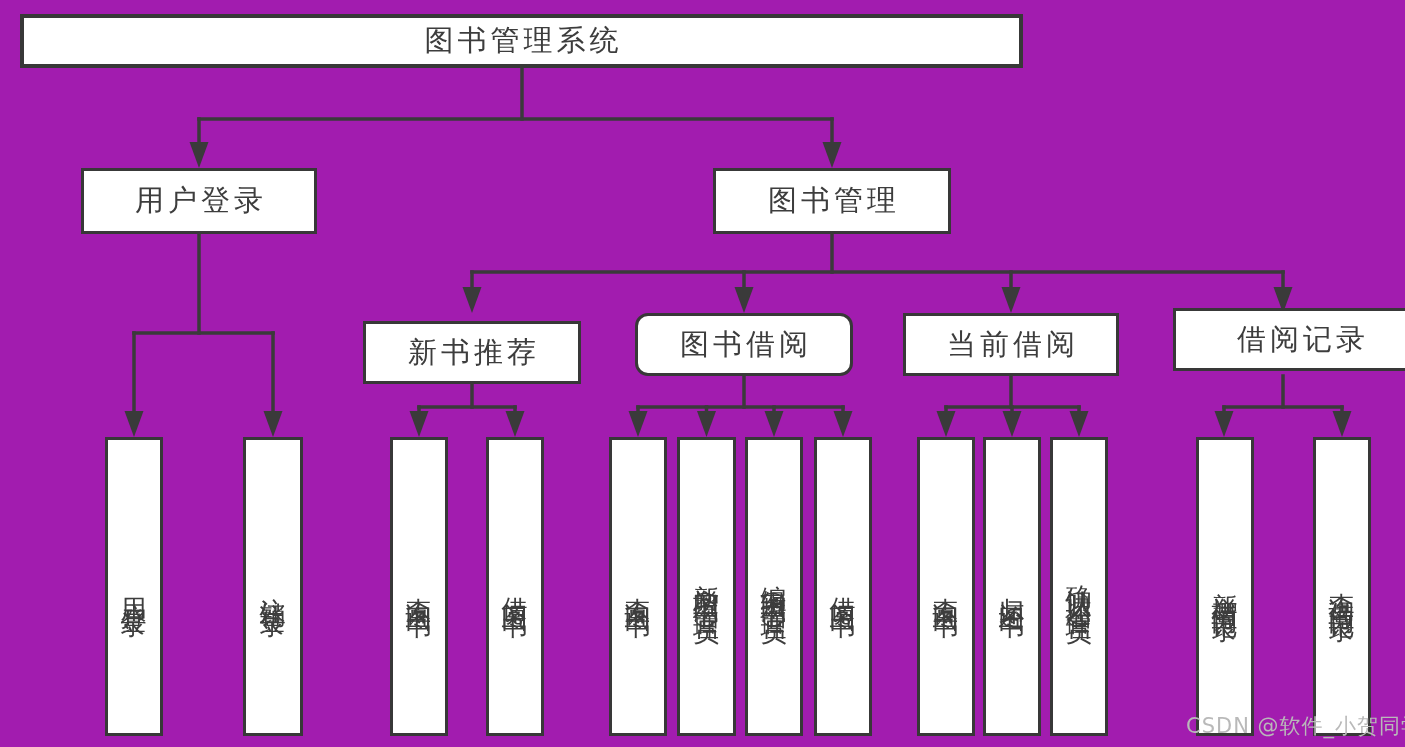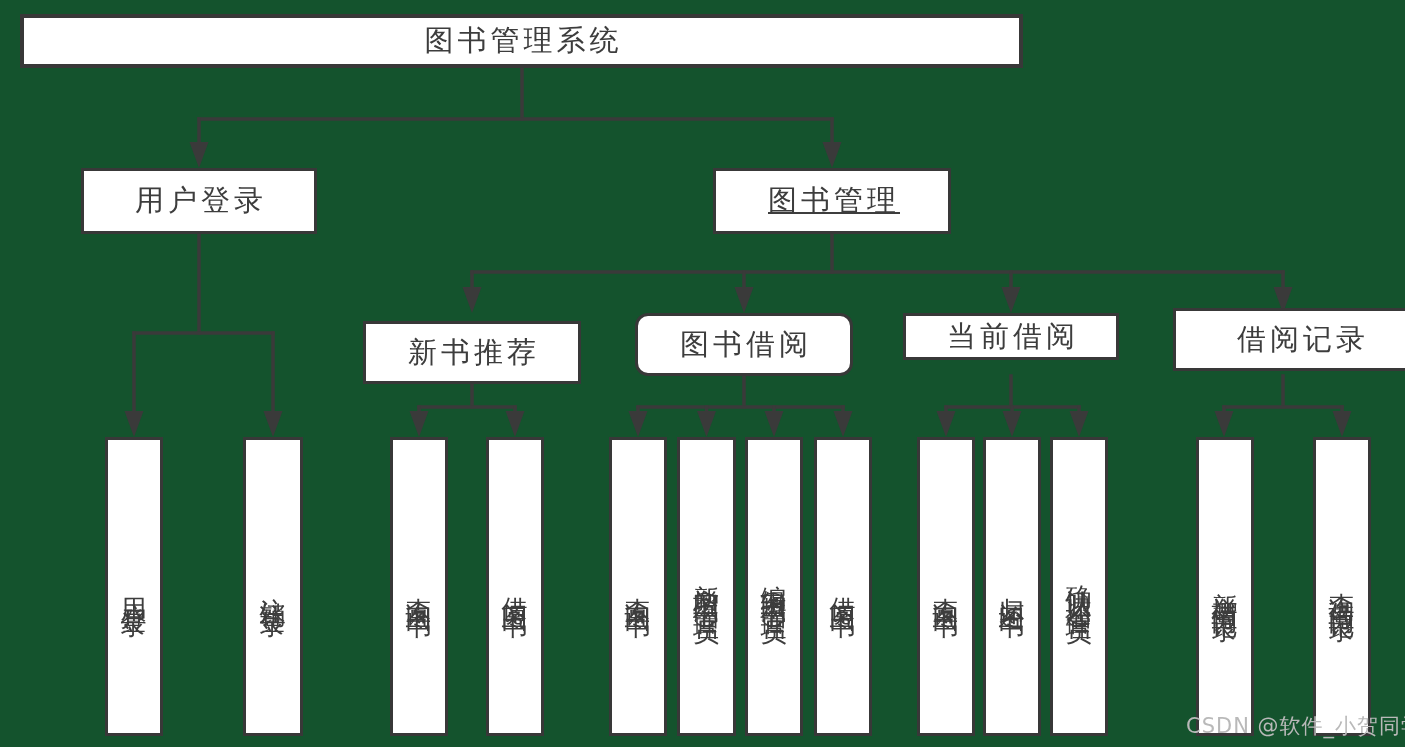--- a/index.html
+++ b/index.html
@@ -1,20 +1,20 @@
 <!DOCTYPE html>
 <html><head>
 <meta charset="utf-8">
 <style>
   html, body { margin: 0; padding: 0; background: #ffffff; }
   #canvas {
     position: relative;
     width: 1405px;
     height: 747px;
-    background: #14532d;
+    background: #a21caf;
     font-family: "DejaVu Sans", "Liberation Sans", sans-serif;
     overflow: hidden;
   }
   #connector-svg {
     position: absolute;
     left: 0; top: 0;
     width: 1405px; height: 747px;
     pointer-events: none;
   }
   .box {
@@ -115,31 +115,31 @@
       <polygon points="1332.5,411 1351.5,411 1342,437" fill="#3a3a3a"></polygon>
     </svg>
 
   <div class="box root" style="left:20px; top:14px; width:1003px; height:54px;">
     <span class="h-label">图书管理系统</span>
   </div>
 
   <div class="box" style="left:81px; top:168px; width:236px; height:66px;">
     <span class="h-label">用户登录</span>
   </div>
-  <div class="box" style="left:713px; top:168px; width:238px; height:66px;text-decoration:underline;">
+  <div class="box" style="left:713px; top:168px; width:238px; height:66px;">
     <span class="h-label">图书管理</span>
   </div>
 
   <div class="box" style="left:363px; top:321px; width:218px; height:63px;">
     <span class="h-label">新书推荐</span>
   </div>
   <div class="box" style="left:635px; top:313px; width:218px; height:63px;border-radius:13px;">
     <span class="h-label">图书借阅</span>
   </div>
-  <div class="box" style="left:903px; top:313px; width:216px; height:47px;">
+  <div class="box" style="left:903px; top:313px; width:216px; height:63px;">
     <span class="h-label">当前借阅</span>
   </div>
   <div class="box" style="left:1173px; top:308px; width:256px; height:63px;">
     <span class="h-label">借阅记录</span>
   </div>
 
   <div class="box" style="left:105px; top:437px; width:58px; height:299px;">
     <span class="v-label">用户登录</span>
   </div>
   <div class="box" style="left:243px; top:437px; width:60px; height:299px;">

